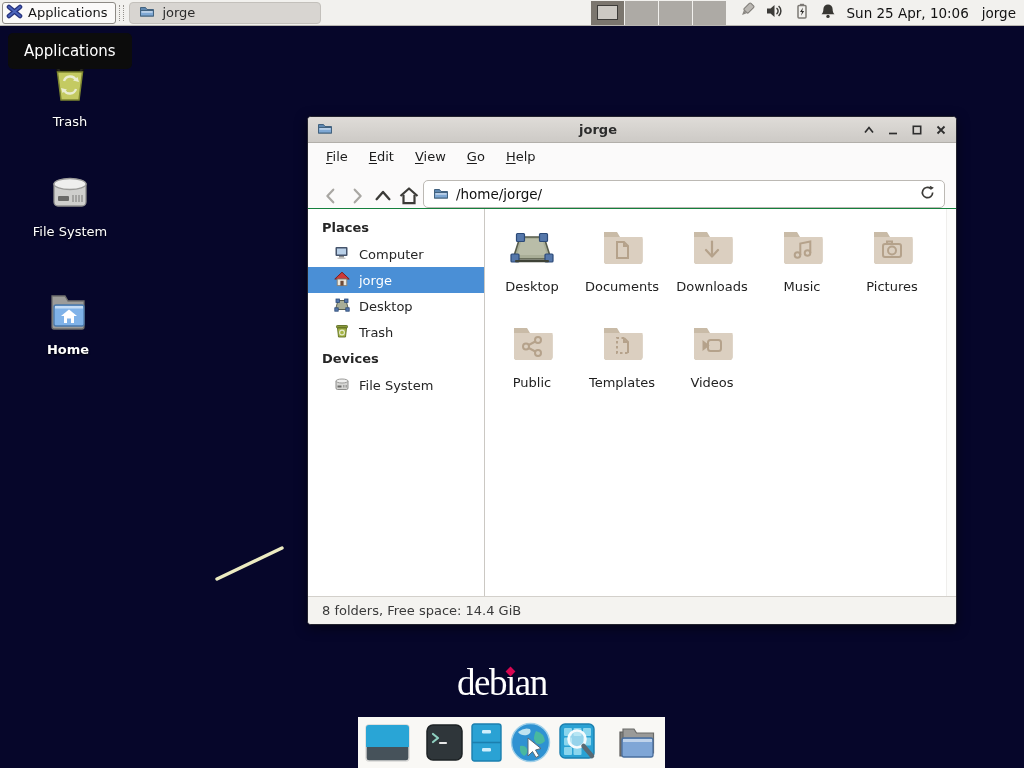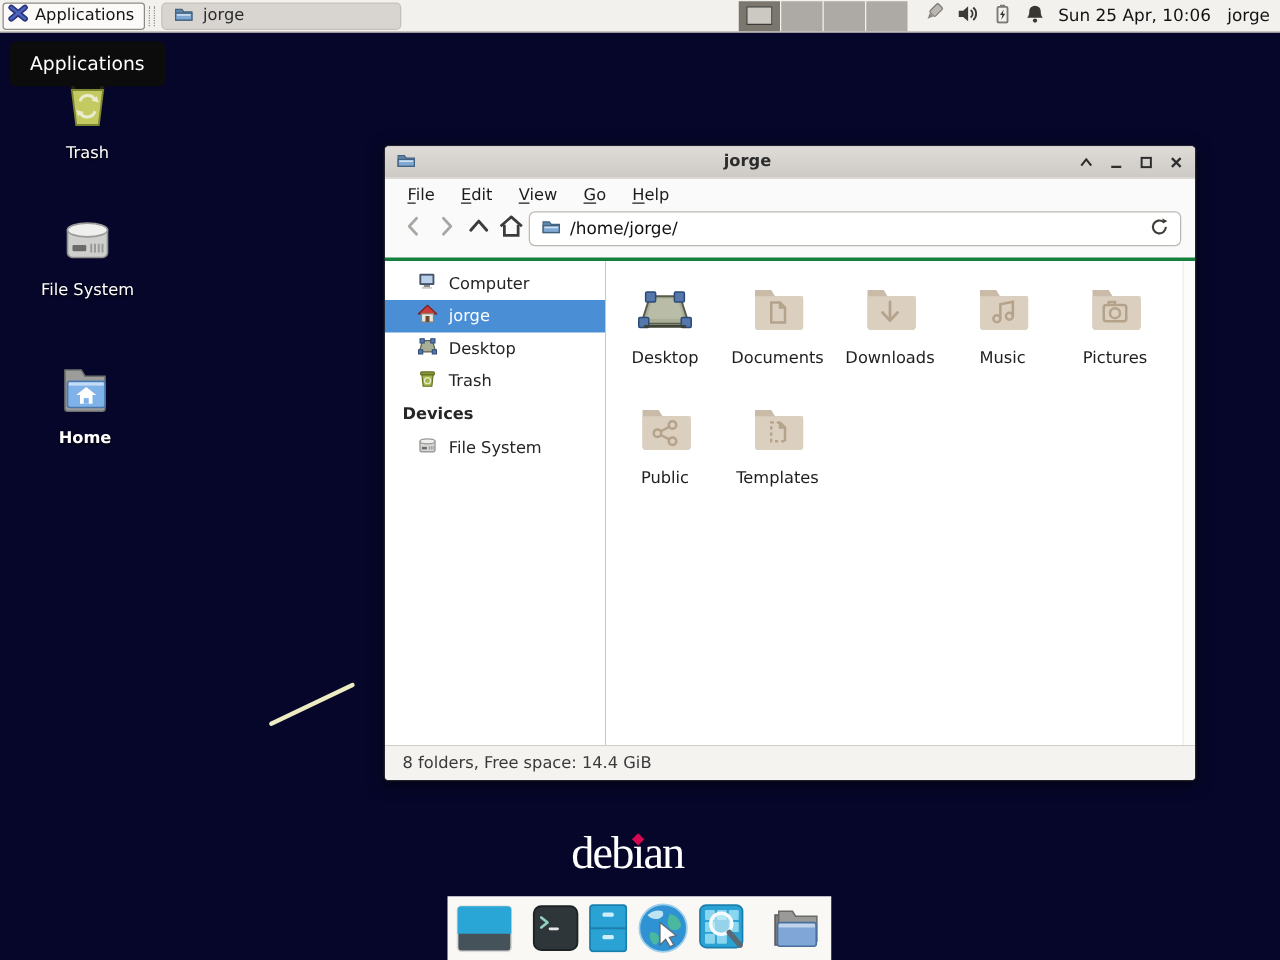--- a/index.html
+++ b/index.html
@@ -71,21 +71,21 @@
   .win-title { flex:1; text-align:center; font-weight:bold; font-size:13px; color:#2c2c2c; }
   .controls { display:flex; gap:12px; align-items:center; }
   .ctl { width:12px; height:12px; display:flex; align-items:center; justify-content:center; }
 
   .menubar { height:26px; flex:0 0 26px; background:#fbfafa; display:flex;
     align-items:center; padding-left:9px; gap:3px; font-size:13px; color:#1c1c1c; }
   .mi { padding:3px 9px; }
   .mi u { text-underline-offset:2px; }
 
   .toolbar { height:40px; flex:0 0 40px; background:#fbfafa;
-    border-bottom:3px solid #15803d; display:flex; align-items:flex-start;
+    border-bottom:1px solid #15803d; display:flex; align-items:flex-end;
     gap:2px; padding:0 11px; }
   .nav { width:24px; height:24px; display:flex; align-items:center; justify-content:center; }
   .pathbar { flex:1; height:28px; background:#fff; border:1px solid #bcb9b4;
     border-radius:5px; display:flex; align-items:center; padding:0 9px; gap:7px;
     font-size:13.5px; color:#101010; }
   .path-text { flex:1; }
 
   .win-body { flex:1; display:flex; min-height:0; background:#fff; }
   .sidebar { width:177px; flex:0 0 177px; border-right:1px solid #cbc8c3;
     padding-top:5px; font-size:13px; color:#262626; background:#fff; }
@@ -322,20 +322,21 @@
         <svg width="15" height="15" viewBox="0 0 16 16">
           <path d="M13.5 8 a5.5 5.5 0 1 1 -2 -4.2" fill="none" stroke="#3c3b38" stroke-width="1.8"></path>
           <polygon points="10.5,0.8 11.3,5.2 14.8,3" fill="#3c3b38"></polygon>
         </svg>
       </span>
     </div>
   </div>
 
   <div class="win-body">
     <div class="sidebar">
+      <div class="shead">Places</div>
 
       <div class="srow">
         <span>
           <svg width="16" height="16" viewBox="0 0 16 16">
             <rect x="1.5" y="2" width="12" height="9" rx="1" fill="#44536b"></rect>
             <rect x="3" y="3.5" width="9" height="6" fill="#b9d0e8"></rect>
             <rect x="5" y="11" width="5" height="1.6" fill="#8a8a88"></rect>
             <rect x="3.5" y="12.6" width="8" height="1.4" fill="#c9c9c7"></rect>
           </svg>
         </span>
@@ -497,20 +498,33 @@
               <g fill="none" stroke="#b5a28b" stroke-width="2">
                 <path d="M26 19 l4 4 v11" stroke-dasharray="none"></path>
                 <path d="M26 19 h-7 v15 h11" stroke-dasharray="2.5,2.5"></path>
                 <path d="M26 19 v4 h4"></path>
               </g>
             </svg>
           </span>
           <span class="lbl">Templates</span>
         </div>
 
+        <div class="cell">
+          <span>
+            <svg width="48" height="48" viewBox="0 0 48 48">
+              <path d="M6 9 h13 l3 5 h20 a2.5 2.5 0 0 1 2.5 2.5 V38 a3 3 0 0 1 -3 3 H9 a3 3 0 0 1 -3 -3 z" fill="#c9bba7"></path>
+              <path d="M6 14 h38.5 V38 a3 3 0 0 1 -3 3 H9 a3 3 0 0 1 -3 -3 z" fill="#dbcfc0"></path>
+              <g fill="none" stroke="#b5a28b" stroke-width="2">
+                <rect x="20" y="21" width="13" height="11" rx="2.5"></rect>
+                <polygon points="15.5,23 20,26.5 15.5,30" fill="#b5a28b"></polygon>
+              </g>
+            </svg>
+          </span>
+          <span class="lbl">Videos</span>
+        </div>
 
       </div>
       <div class="scroll-gutter"></div>
     </div>
   </div>
 
   <div class="statusbar">
     <span>8 folders, Free space: 14.4 GiB</span>
   </div>
 </div>

